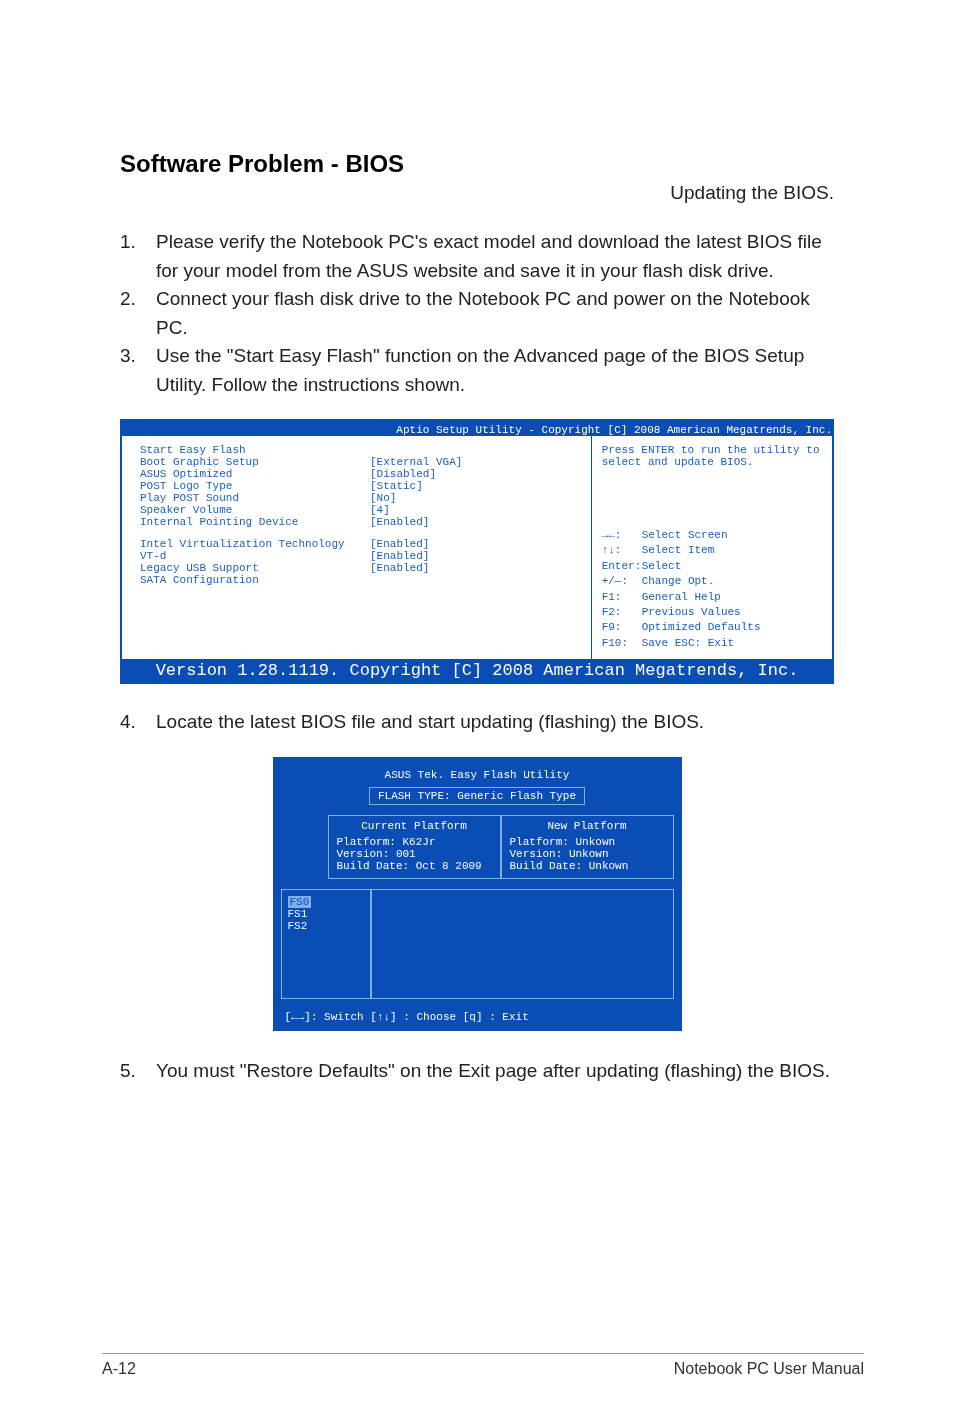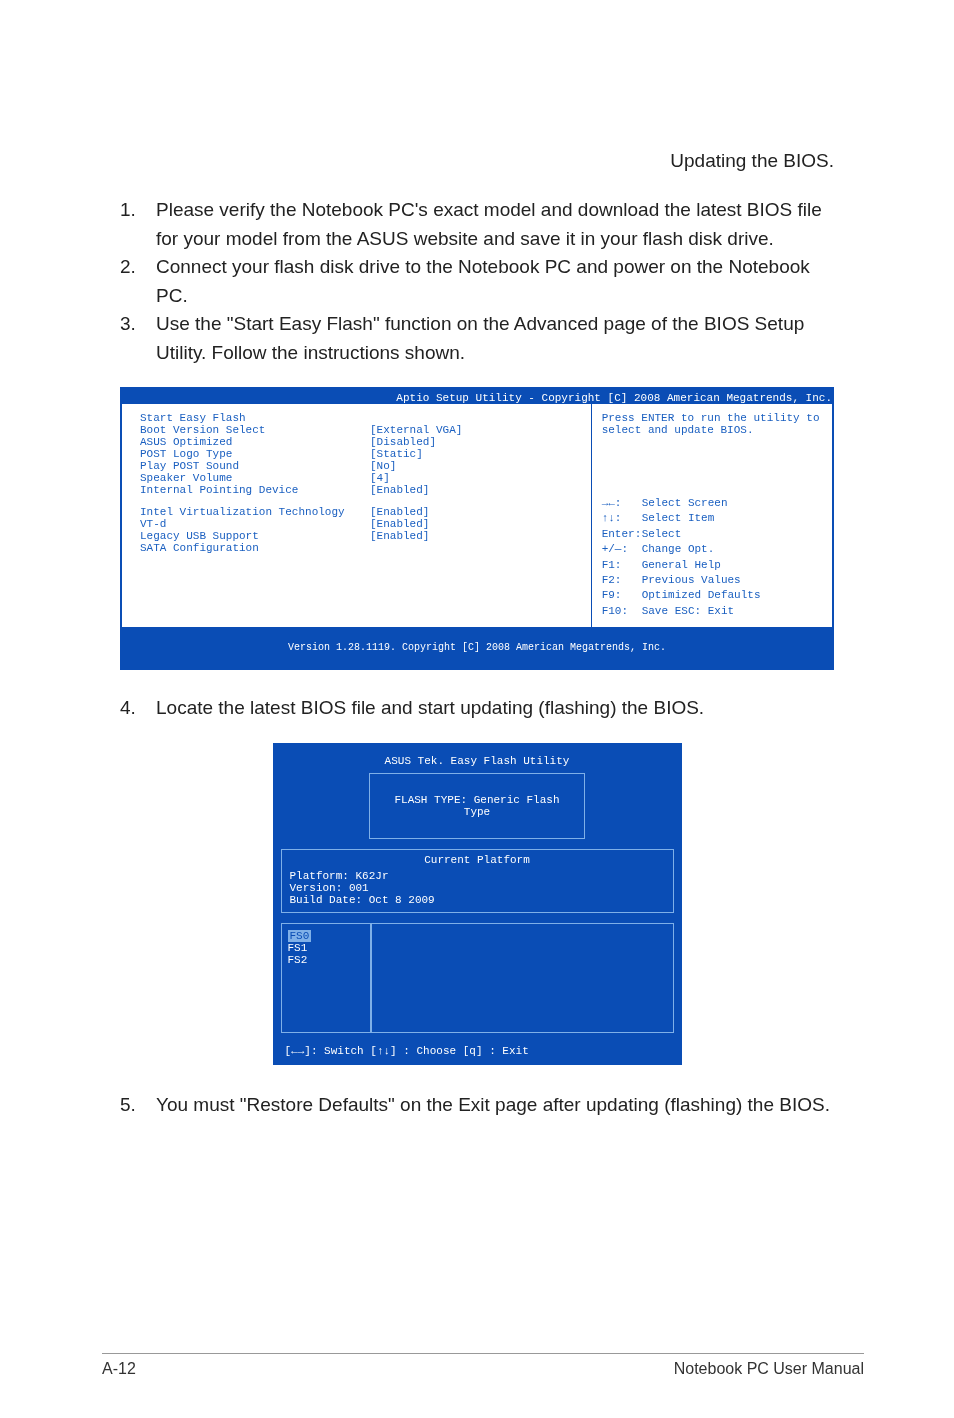--- a/index.html
+++ b/index.html
@@ -94,22 +94,22 @@
     font-size: 11px;
     line-height: 1.4;
     margin-top: 60px;
   }
   .bios-help .row { display:flex; }
   .bios-help .row .k { width: 40px; }
   .bios-footer {
     background: #0a4db5;
     color: #fff;
     text-align: center;
-    font-size: 10px;
-    padding: 15px 0;
+    font-size: 17px;
+    padding: 2px 0;
   }
   .spacer10 { height: 10px; }
 
   
   .flash-box {
     width: 409px;
     margin: 18px auto 26px auto;
     border: 2px solid #0a4db5;
     background: #0a4db5;
     color: #fff;
@@ -120,26 +120,27 @@
   .flash-title {
     text-align: center;
     padding: 4px 0 6px 0;
     color: #fff;
   }
   .flash-type {
     border: 1px solid #7fb0e8;
     margin: 0 auto 10px auto;
     width: 55%;
     text-align: center;
-    padding: 20px;
+    padding: 2px;
     color: #fff;
   }
   .flash-platforms {
     display: flex;
     margin-bottom: 10px;
+    margin-left: 47px;
   }
   .flash-plat {
     flex: 1;
     border: 1px solid #7fb0e8;
     padding: 4px 8px 6px 8px;
   }
   .flash-plat .title { text-align: center; margin-bottom: 4px; }
   .flash-browser {
     display: flex;
     gap: 0;
@@ -177,20 +178,21 @@
     display: flex;
     justify-content: space-between;
     font-size: 16px;
     color: #333;
   }
 </style>
 </head>
 <body>
 
 <div class="page">
+  <h1>Software Problem - BIOS</h1>
   <div class="subheading">Updating the BIOS.</div>
 
   <ol class="main-list">
     <li>
       <span class="num">1.</span>
       <span class="txt">Please verify the Notebook PC's exact model and download the latest BIOS file for your model from the ASUS website and save it in your flash disk drive.</span>
     </li>
     <li>
       <span class="num">2.</span>
       <span class="txt">Connect your flash disk drive to the Notebook PC and power on the Notebook PC.</span>
@@ -203,21 +205,21 @@
 
   <div class="bios-box">
     <div class="bios-header">Aptio Setup Utility - Copyright [C] 2008 American Megatrends, Inc.</div>
     <div class="bios-body">
       <div class="bios-left">
         <div class="row">
             <span class="k">Start Easy Flash</span>
             <span class="v"></span>
           </div>
         <div class="row">
-            <span class="k">Boot Version Select</span>
+            <span class="k">Boot Graphic Setup</span>
             <span class="v">[External VGA]</span>
           </div>
         <div class="row">
             <span class="k">ASUS Optimized</span>
             <span class="v">[Disabled]</span>
           </div>
         <div class="row">
             <span class="k">POST Logo Type</span>
             <span class="v">[Static]</span>
           </div>
@@ -302,20 +304,26 @@
   <div class="flash-box">
     <div class="flash-title">ASUS Tek. Easy Flash Utility</div>
     <div class="flash-type">FLASH TYPE: Generic Flash Type</div>
     <div class="flash-platforms">
       <div class="flash-plat">
         <div class="title">Current Platform</div>
         <div>Platform:   K62Jr</div>
         <div>Version:    001</div>
         <div>Build Date: Oct 8 2009</div>
       </div>
+      <div class="flash-plat">
+        <div class="title">New Platform</div>
+        <div>Platform:   Unkown</div>
+        <div>Version:    Unkown</div>
+        <div>Build Date: Unkown</div>
+      </div>
     </div>
     <div class="flash-browser">
       <div class="flash-filelist">
         <div><span class="sel">FS0</span></div>
         <div>FS1</div>
         <div>FS2</div>
       </div>
       <div class="flash-fileview"></div>
     </div>
     <div class="flash-footer">[←→]: Switch   [↑↓] : Choose   [q] : Exit</div>

